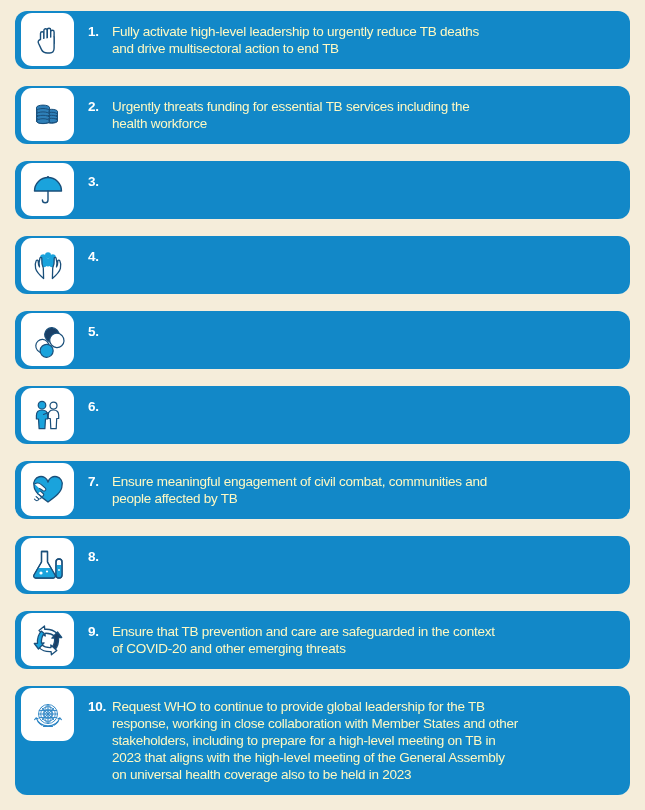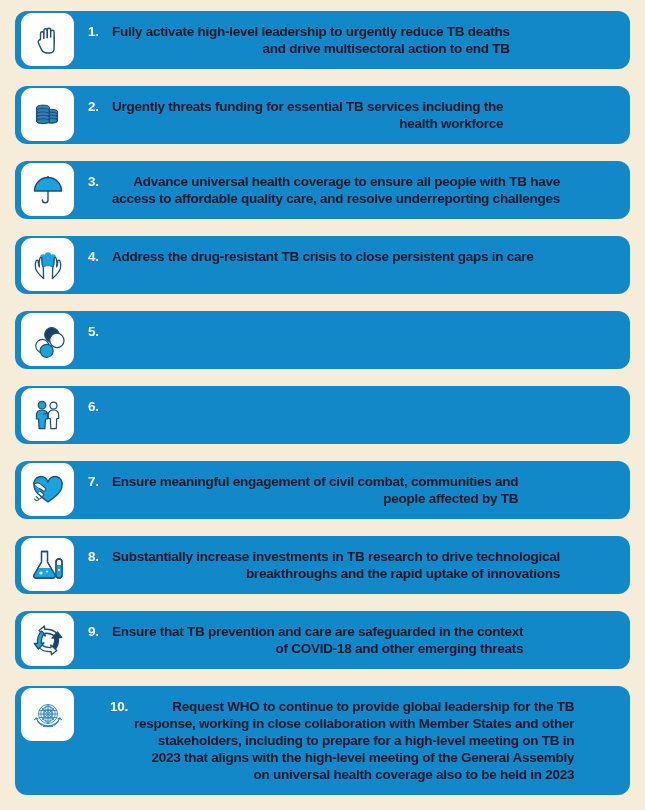--- a/index.html
+++ b/index.html
@@ -63,32 +63,31 @@
     flex: 0 0 auto;
     color: #ffffff;
     font-weight: bold;
     font-size: 13.5px;
     line-height: 17px;
     width: 24px;
     letter-spacing: -0.2px;
   }
 
   .txt {
-    color: #0f172a;
-    font-weight: bold;
+    color: #fef9c3;
+    font-weight: normal;
     font-size: 13.5px;
     line-height: 17px;
     letter-spacing: -0.25px;
     white-space: pre-line;
-    text-align: right;
   }
 
   
   .card.h1 { min-height: 58px; }
-  .card.tall { min-height: 109px; gap: 22px; }
+  .card.tall { min-height: 109px; }
 </style>
 </head>
 <body>
 
 <div id="board">
 
   <div class="card h1">
     <div class="icon-tile">
       <svg width="36" height="36" viewBox="0 0 36 36">
         <g fill="#ffffff" stroke="#1a4f7a" stroke-width="1.4" stroke-linejoin="round" stroke-linecap="round">
@@ -139,22 +138,20 @@
   <div class="card h1">
     <div class="icon-tile">
       <svg width="36" height="36" viewBox="0 0 36 36">
         <path d="M4.5 19 a13.5 13.5 0 0 1 27 0 Z" fill="#1aa3dc" stroke="#1a4f7a" stroke-width="1.4" stroke-linejoin="round"></path>
         <path d="M18 19 V28 a2.8 2.8 0 0 1 -5.6 0" fill="none" stroke="#1a4f7a" stroke-width="1.4" stroke-linecap="round"></path>
         <circle cx="18" cy="5" r="1.1" fill="#1a4f7a"></circle>
       </svg>
     </div>
     <div class="card-body">
       <span class="num">3.</span>
-      <span class="txt">Advance universal health coverage to ensure all people with TB have
-access to affordable quality care, and resolve underreporting challenges</span>
     </div>
   </div>
 
   <div class="card h1">
     <div class="icon-tile">
       <svg width="36" height="36" viewBox="0 0 36 36">
         <g fill="#1aa3dc">
           <circle cx="18" cy="8.2" r="3"></circle>
             <circle cx="13.2" cy="10.2" r="3"></circle>
           <circle cx="22.8" cy="10.2" r="3"></circle>
@@ -167,21 +164,20 @@
             <circle cx="22" cy="17.6" r="2.6"></circle>
         </g>
         <g fill="#ffffff" stroke="#1a4f7a" stroke-width="1.3" stroke-linejoin="round" stroke-linecap="round">
           <path d="M13.6 31.5 C9.5 28 6.5 25 5.6 21.4 c-0.7 -2.7 -0.4 -5.6 0.6 -7.6 c0.6 -1.2 2 -0.9 2 0.4 c0 2 0.3 4 1.3 5.7 c-0.6 -2.5 -0.5 -5.8 0.4 -8.6 c0.4 -1.3 2 -1 1.9 0.4 c-0.2 3.3 0.2 6.4 1.5 9.2 Z"></path>
           <path d="M22.4 31.5 C26.5 28 29.5 25 30.4 21.4 c0.7 -2.7 0.4 -5.6 -0.6 -7.6 c-0.6 -1.2 -2 -0.9 -2 0.4 c0 2 -0.3 4 -1.3 5.7 c0.6 -2.5 0.5 -5.8 -0.4 -8.6 c-0.4 -1.3 -2 -1 -1.9 0.4 c0.2 3.3 -0.2 6.4 -1.5 9.2 Z"></path>
         </g>
       </svg>
     </div>
     <div class="card-body">
       <span class="num">4.</span>
-      <span class="txt">Address the drug-resistant TB crisis to close persistent gaps in care</span>
     </div>
   </div>
 
   <div class="card h1">
     <div class="icon-tile">
       <svg width="36" height="36" viewBox="0 0 36 36">
         <g transform="rotate(-42 22 13)">
           <rect x="15" y="5.5" width="14" height="15" rx="7" fill="#1a3f66" stroke="#1a4f7a" stroke-width="1.2"></rect>
           <rect x="15" y="13" width="14" height="14.5" rx="7" fill="#ffffff" stroke="#1a4f7a" stroke-width="1.2"></rect>
         </g>
@@ -243,40 +239,38 @@
         <circle cx="11" cy="26" r="1.6" fill="#ffffff"></circle>
         <circle cx="17" cy="24.5" r="1.1" fill="#ffffff"></circle>
         <rect x="26" y="12" width="6" height="19" rx="3" fill="#ffffff" stroke="#1a4f7a" stroke-width="1.3"></rect>
         <path d="M26 18 v10 a3 3 0 0 0 6 0 V18 Z" fill="#1aa3dc"></path>
         <rect x="26" y="12" width="6" height="19" rx="3" fill="none" stroke="#1a4f7a" stroke-width="1.3"></rect>
         <circle cx="29" cy="23" r="0.9" fill="#ffffff"></circle>
       </svg>
     </div>
     <div class="card-body">
       <span class="num">8.</span>
-      <span class="txt">Substantially increase investments in TB research to drive technological
-breakthroughs and the rapid uptake of innovations</span>
     </div>
   </div>
 
   <div class="card h1">
     <div class="icon-tile">
       <svg width="36" height="36" viewBox="0 0 36 36">
         <g stroke="#1a4f7a" stroke-width="1.3" stroke-linejoin="round">
           <path d="M9 8.5 L14.5 4 l0.2 3.3 c5 -0.3 9.4 1.2 12.3 4 l-2.6 2.8 c-2.2 -2 -5.3 -3 -9.4 -2.8 L15.2 14 Z" fill="#ffffff"></path>
           <path d="M27.5 10 l4.2 5.5 l-3.2 0.2 c0.4 5 -1 9.2 -3.8 12.2 l-2.9 -2.4 c2 -2.3 3.1 -5.4 2.8 -9.6 l-2.7 0.2 Z" fill="#1a3f66"></path>
           <path d="M26.8 28.5 l-5.4 4.3 l-0.3 -3.2 c-5 0.3 -9.2 -1.2 -12.1 -4 l2.6 -2.8 c2.2 2 5.3 3 9.4 2.8 l-0.2 -2.7 Z" fill="#ffffff"></path>
           <path d="M8.5 27 L4.3 21.5 l3.2 -0.2 c-0.4 -5 1 -9.2 3.8 -12.2 l2.9 2.4 c-2 2.3 -3.1 5.4 -2.8 9.6 l2.7 -0.2 Z" fill="#1aa3dc"></path>
         </g>
       </svg>
     </div>
     <div class="card-body">
       <span class="num">9.</span>
       <span class="txt">Ensure that TB prevention and care are safeguarded in the context
-of COVID-18 and other emerging threats</span>
+of COVID-20 and other emerging threats</span>
     </div>
   </div>
 
   <div class="card tall">
     <div class="icon-tile">
       <svg width="36" height="36" viewBox="0 0 36 36">
         <g stroke="#2f86c5" fill="none" stroke-width="0.9">
           <circle cx="18" cy="17" r="9.5"></circle>
           <circle cx="18" cy="17" r="7.3"></circle>
           <circle cx="18" cy="17" r="4.8"></circle>

